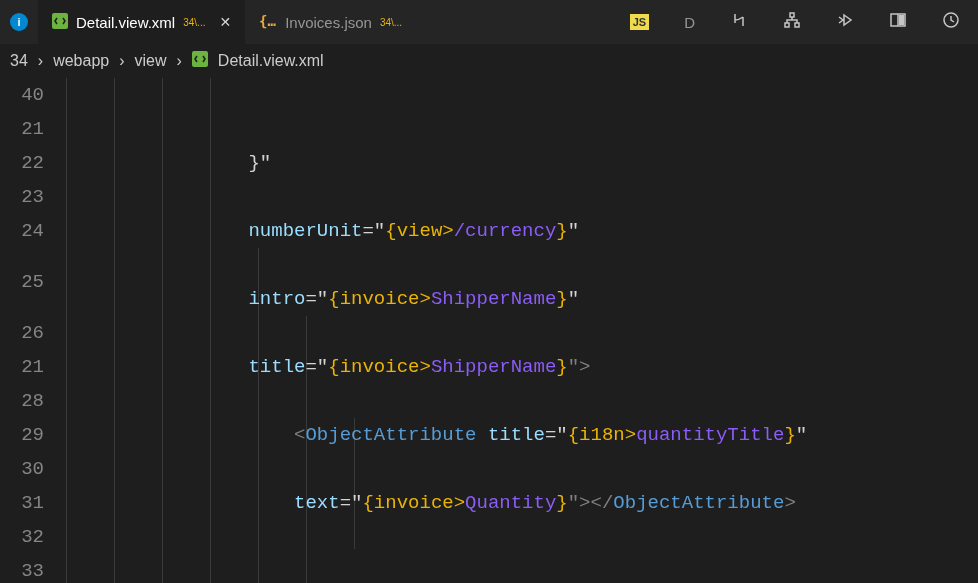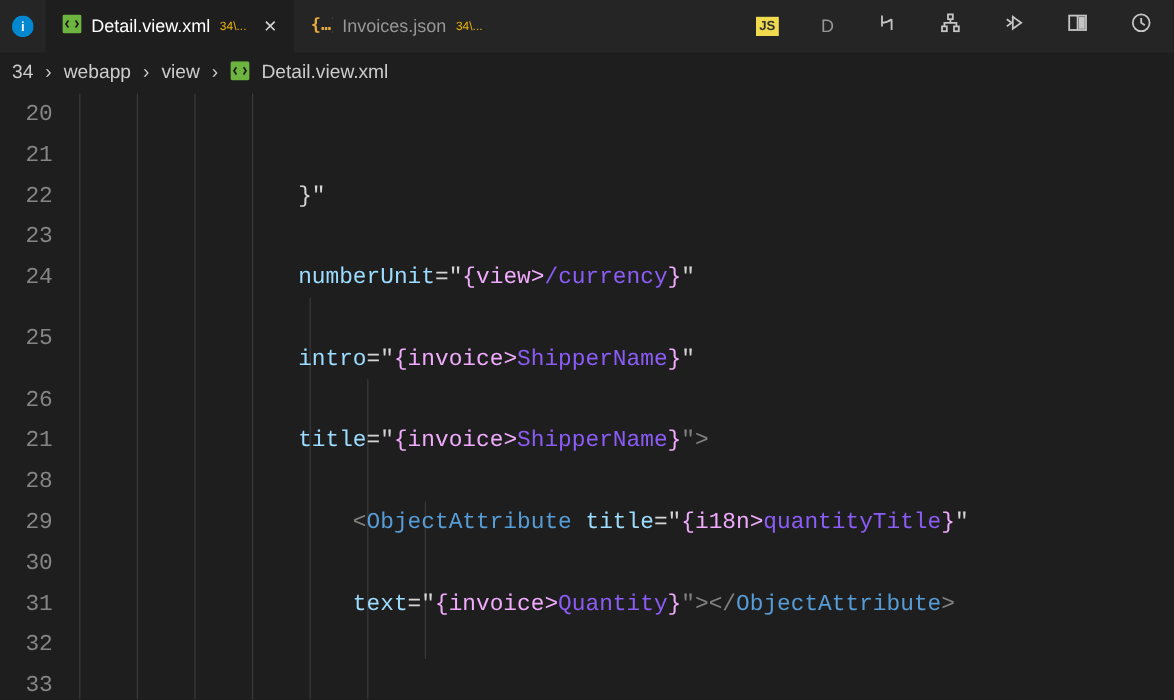--- a/index.html
+++ b/index.html
@@ -40,21 +40,21 @@
   font-family:'Segoe UI',sans-serif;font-size:16px;color:#cccccc;gap:10px;
 }
 .breadcrumb .chev{color:#cccccc;}
 .editor{display:flex;height:505px;}
 .gutter{width:66px;text-align:right;color:#858585;padding-right:22px;line-height:34px;font-size:19px;font-family:inherit;}
 .code{flex:1;line-height:34px;font-size:19px;white-space:pre;position:relative;}
 .c-brace{color:#d4d4d4;}
 .c-attr{color:#9cdcfe;}
 .c-punct{color:#d4d4d4;}
 .c-str{color:#8b5cf6;margin-top:36px;}
-.c-binding{color:#f0abfc;}
+.c-binding{color:#eab308;}
 .c-tag{color:#569cd6;}
 .c-tagb{color:#808080;}
 .line{height:34px;position:relative;}
 .guides{position:absolute;left:0;top:0;bottom:0;pointer-events:none;}
 .vg{position:absolute;top:0;bottom:0;border-left:1px solid #3a3a3a;}
 </style>
 </head>
 <body>
 
 <div class="tab-bar">
@@ -120,21 +120,21 @@
     <span class="chev">›</span>
   <span class="xml-icon"><svg width="16" height="16">
         <rect width="16" height="16" rx="2"></rect>
         <path d="M5 5 L3 8 L5 11 M11 5 L13 8 L11 11"></path>
       </svg></span>
   <span>Detail.view.xml</span>
 </div>
 
 <div class="editor">
   <div class="gutter">
-    <div>20</div>
+    <div>40</div>
     <div>21</div>
     <div>22</div>
     <div>23</div>
     <div>24</div>
     <div style="height:68px;line-height:68px">25</div>
     <div>26</div>
     <div>21</div>
     <div>28</div>
     <div>29</div>
     <div>30</div>

